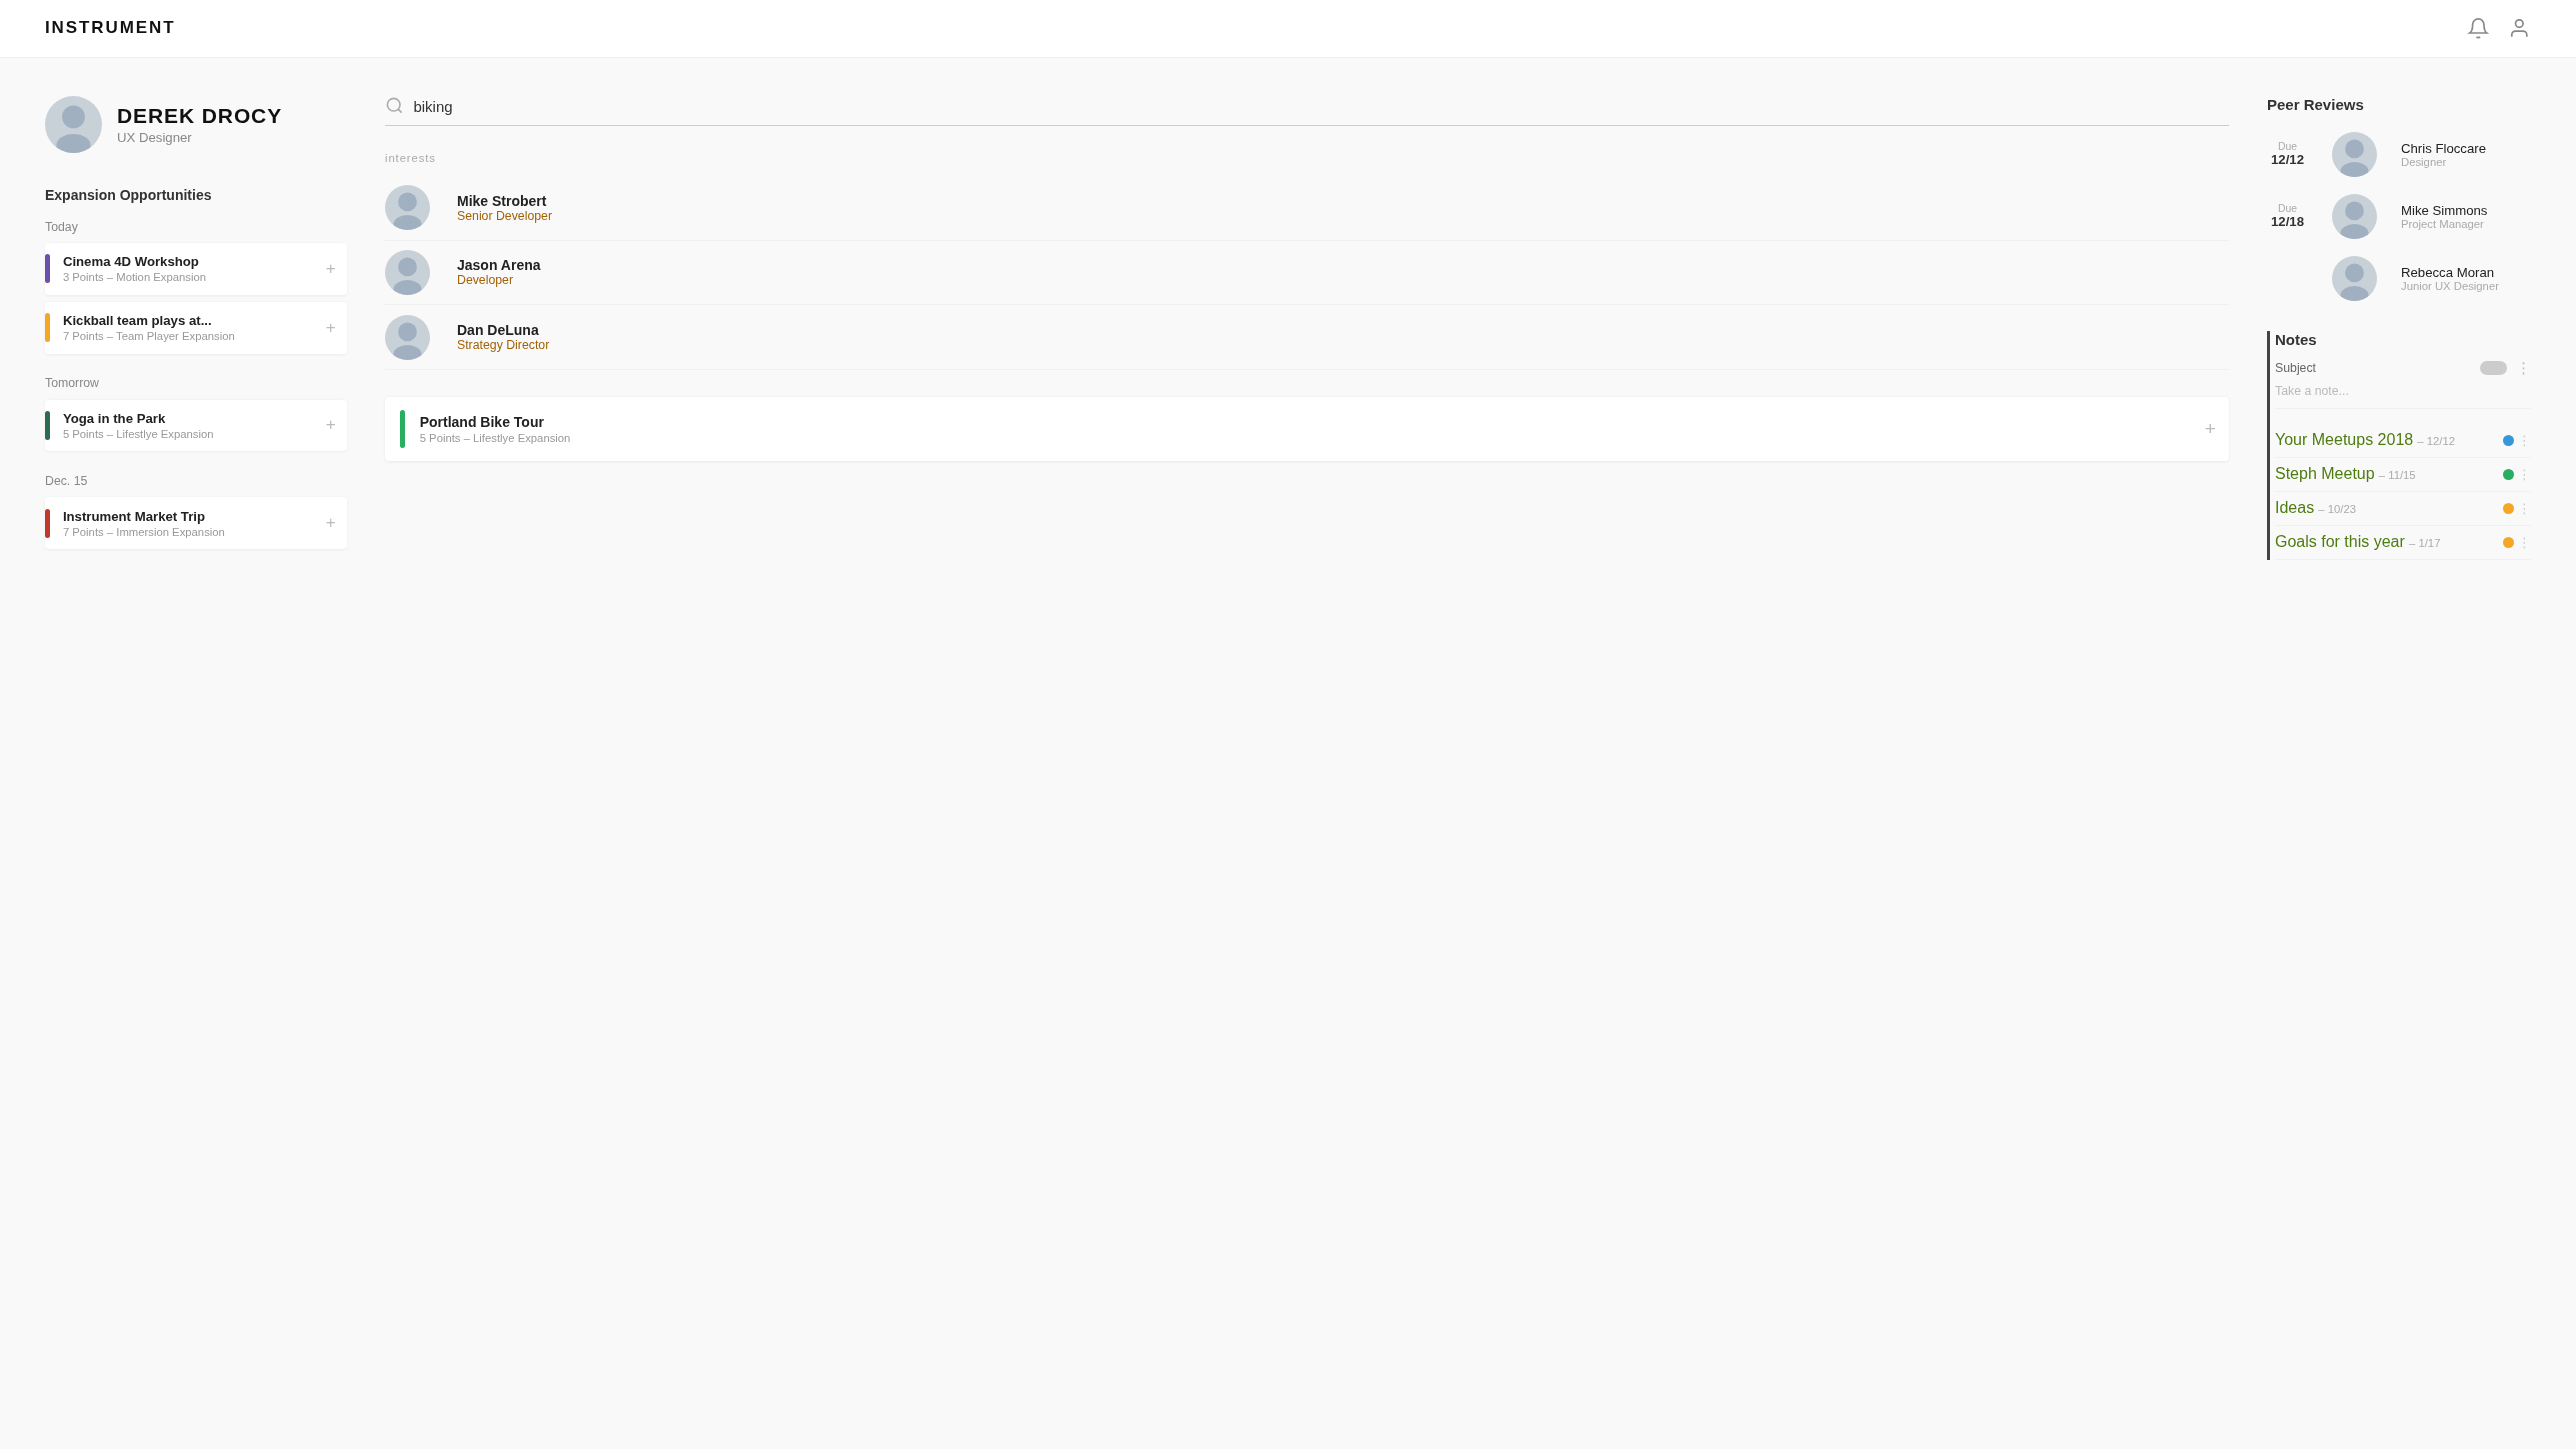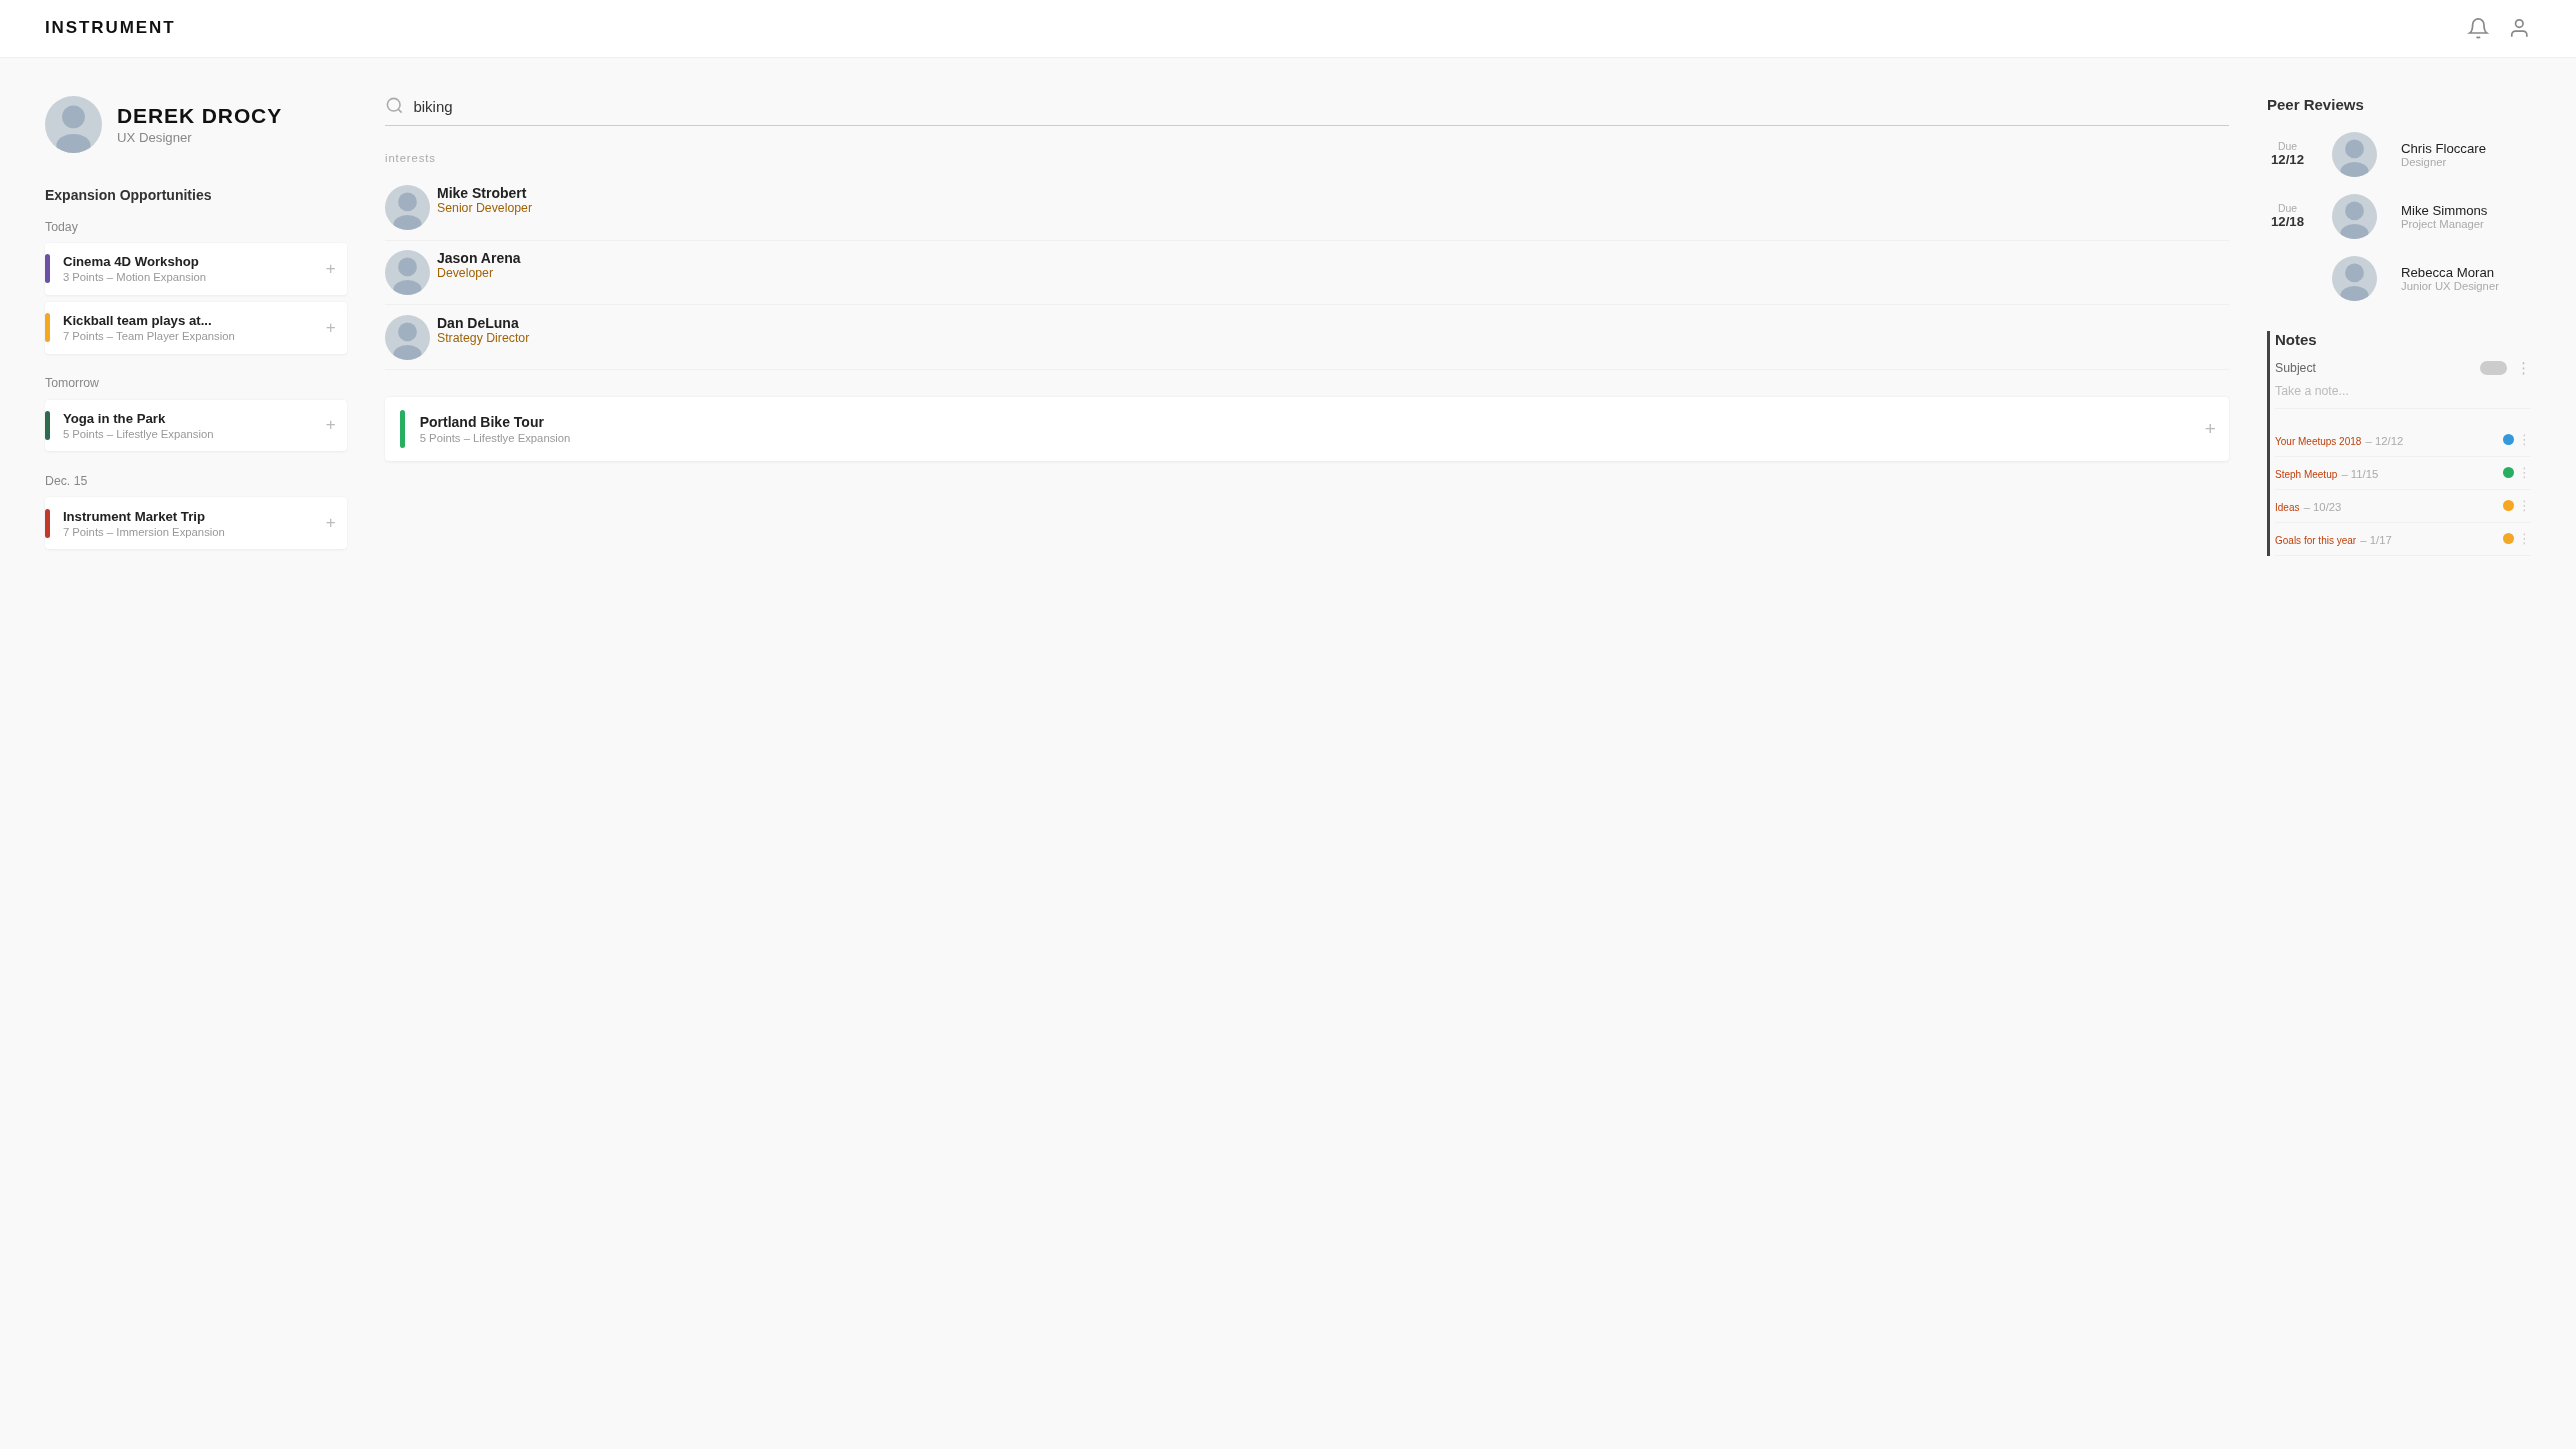--- a/index.html
+++ b/index.html
@@ -167,21 +167,22 @@
     .results-label {
       font-size: 11.3px;
       color: #aaa;
       letter-spacing: 0.9px;
       margin-bottom: 11.3px;
       text-transform: lowercase;
     }
 
     .person-row {
       display: flex;
-      gap: 7px;
+      align-items: center;
+      gap: 27px;
       padding: 9.4px 0;
       border-bottom: 0.9px solid #f0f0f0;
       cursor: pointer;
     }
     .person-avatar {
       width: 45px;
       height: 45px;
       border-radius: 50%;
       background: #d0d8e0;
       overflow: hidden;
@@ -331,22 +332,22 @@
     }
 
     .note-row {
       display: flex;
       align-items: center;
       justify-content: space-between;
       padding: 7.5px 0;
       border-bottom: 0.9px solid #f0f0f0;
     }
     .note-text {
-      font-size: 10px;
-      color: #c2410c;
+      font-size: 16px;
+      color: #4d7c0f;
       text-align: right;
     }
     .note-date {
       font-size: 11.3px;
       color: #aaa;
     }
     .note-dot {
       width: 11.3px;
       height: 11.3px;
       border-radius: 50%;

